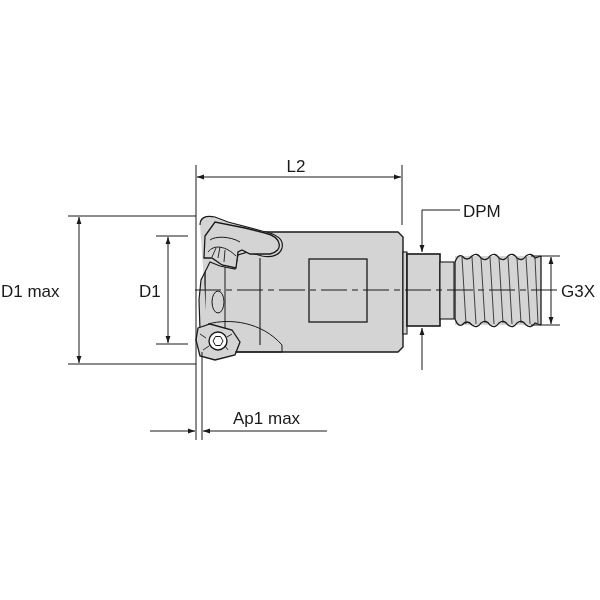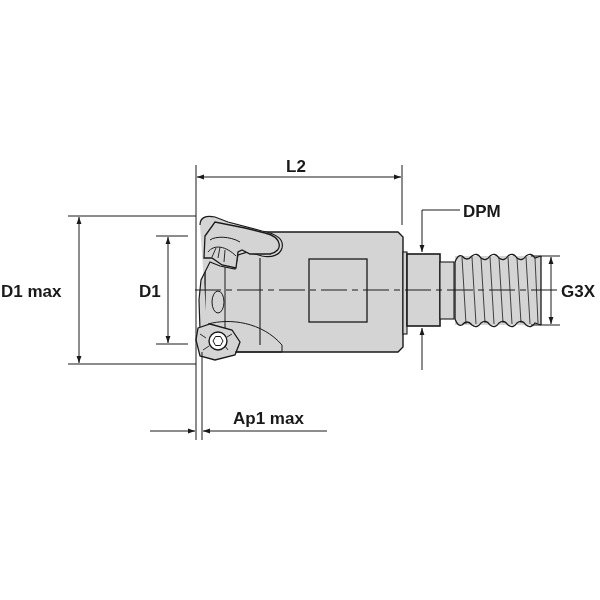--- a/index.html
+++ b/index.html
@@ -1,16 +1,16 @@
 <!DOCTYPE html>
 <html><head>
 <meta charset="utf-8">
 <style>
   html, body { margin:0; padding:0; background:#ffffff; }
-  #stage { position:relative; width:600px; height:600px; background:#ffffff; overflow:hidden;font-weight:bold; }
+  #stage { position:relative; width:600px; height:600px; background:#ffffff; overflow:hidden; }
   svg { position:absolute; left:0; top:0; }
   .lbl { font-family:"Liberation Sans", sans-serif; font-size:17px; fill:#1a1a1a; }
 </style>
 </head>
 <body>
 
 <div id="stage">
 <svg width="600" height="600" viewBox="0 0 600 600">
   <defs>
     <marker id="ah" viewBox="0 0 10 10" refX="10" refY="5" markerWidth="9" markerHeight="7" orient="auto-start-reverse" markerUnits="userSpaceOnUse">

